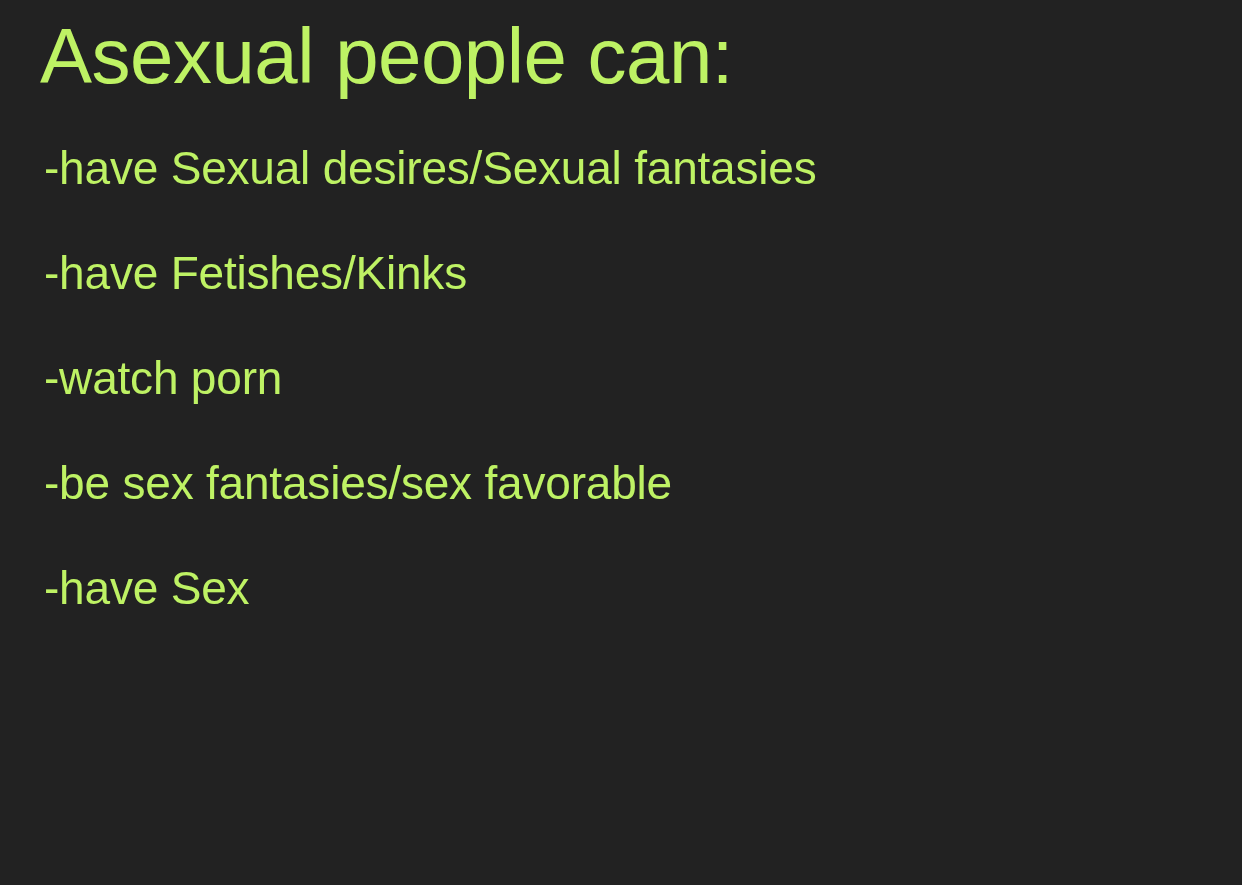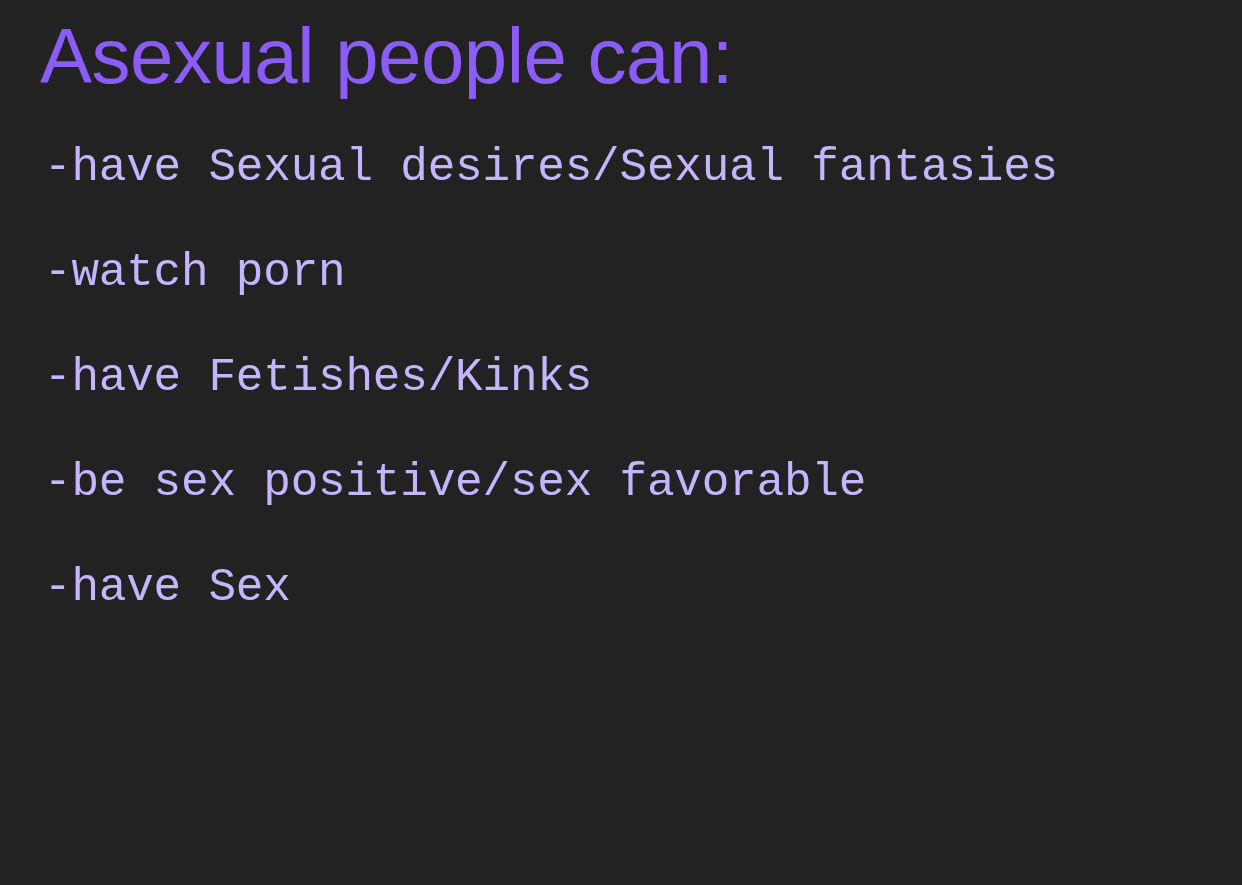--- a/index.html
+++ b/index.html
@@ -29,57 +29,57 @@
   .slide-title {
     position: absolute;
     left: 40px;
     top: 4px;
     margin: 0;
     font-family: "Liberation Sans", sans-serif;
     font-size: 78px;
     font-weight: 400;
     line-height: 104px;
     letter-spacing: -0.5px;
-    color: #8b5cf6;
+    color: #bef264;
     white-space: nowrap;
   }
 
   .statement-list {
     position: absolute;
     left: 44px;
     top: 140px;
     right: 20px;
     margin: 0;
     padding: 0;
     list-style: none;
   }
 
   .statement-item {
-    font-family: Liberation Mono, monospace;
+    font-family: Liberation Sans, sans-serif;
     font-size: 46px;
     font-weight: 400;
     line-height: 56px;
     letter-spacing: -0.2px;
-    color: #c4b5fd;
+    color: #bef264;
     margin: 0 0 49px 0;
     white-space: nowrap;
   }
 
   .statement-item:last-child {
     margin-bottom: 0;
   }
 </style>
 </head>
 <body>
 
 <div class="slide">
 
   <h1 class="slide-title">Asexual people can:</h1>
 
   <ul class="statement-list">
     <li class="statement-item">-have Sexual desires/Sexual fantasies</li>
+    <li class="statement-item">-have Fetishes/Kinks</li>
     <li class="statement-item">-watch porn</li>
-    <li class="statement-item">-have Fetishes/Kinks</li>
-    <li class="statement-item">-be sex positive/sex favorable</li>
+    <li class="statement-item">-be sex fantasies/sex favorable</li>
     <li class="statement-item">-have Sex</li>
   </ul>
 
 </div>
 
 </body></html>

